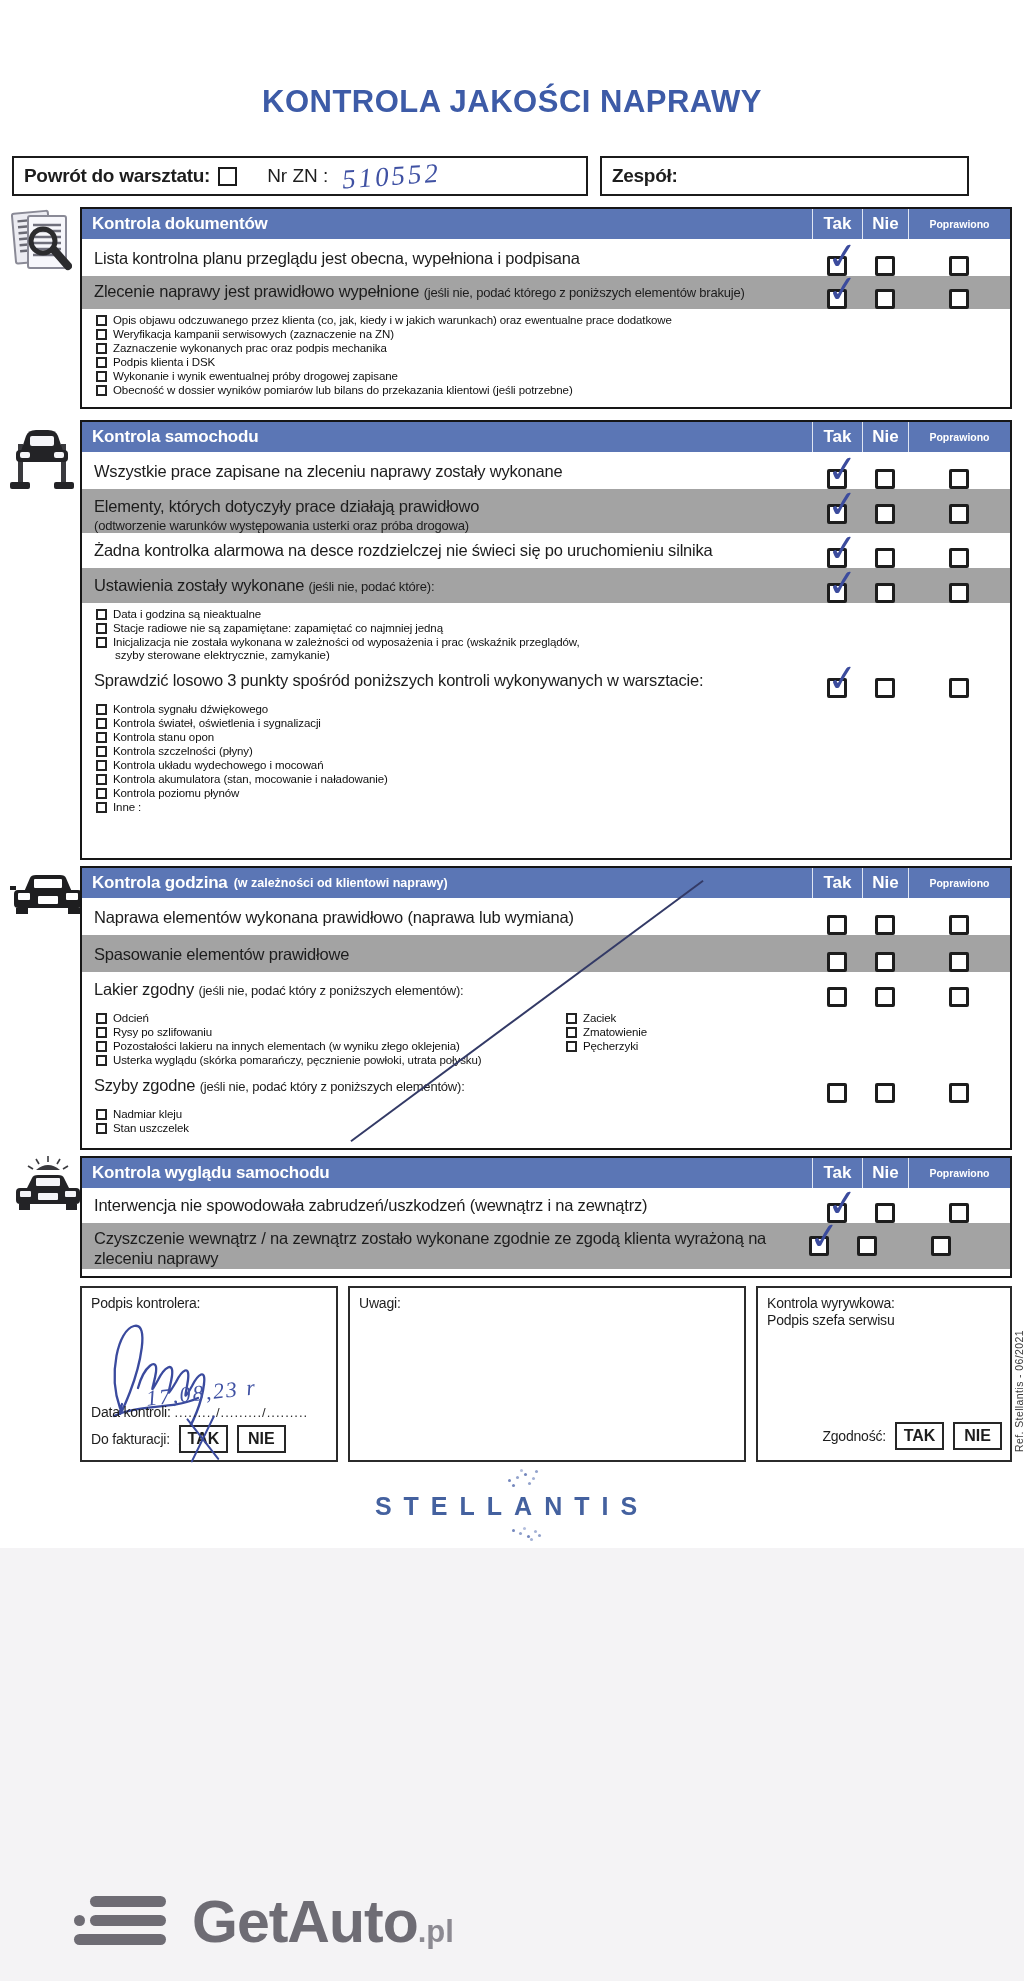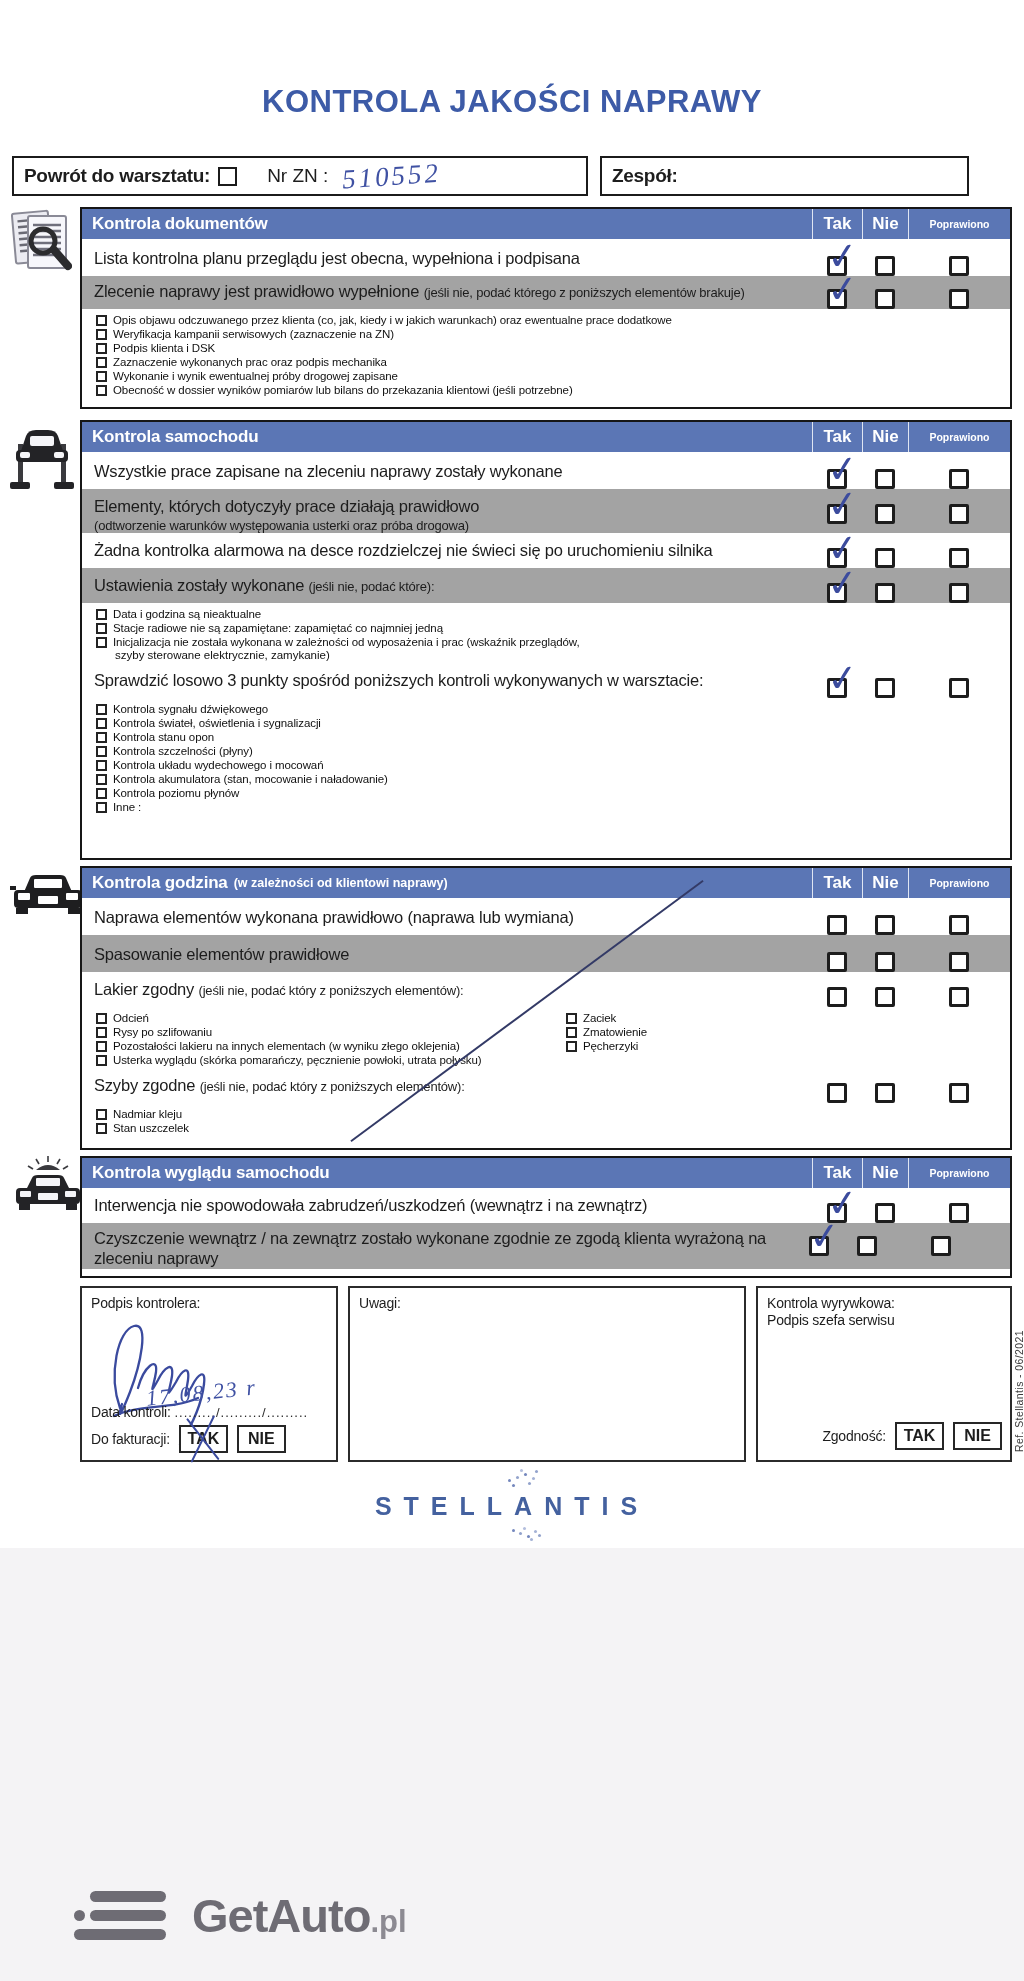--- a/index.html
+++ b/index.html
@@ -105,21 +105,21 @@
     box-shadow:7px 3px 0 #93a3cc,15px 6px 0 #7487bd,22px 1px 0 #a5b2d6,11px -2px 0 #b3bedd,26px 5px 0 #93a3cc,18px 9px 0 #a5b2d6}
 
   
   .getauto{position:absolute;left:74px;top:1888px;display:flex;align-items:baseline;cursor:pointer}
   .ga-icon{width:104px;height:58px;position:relative;margin-right:14px;align-self:center}
   .ga-icon i{position:absolute;background:#6e6c74;border-radius:6px;height:11px}
   .ga-b1{left:16px;top:3px;width:76px}
   .ga-b2{left:16px;top:22px;width:76px}
   .ga-dot{left:0;top:22px;width:11px;border-radius:3px}
   .ga-b3{left:0;top:41px;width:92px}
-  .ga-name{font-size:47px;font-weight:bold;color:#6e6c74;letter-spacing:-1px}
+  .ga-name{font-size:59px;font-weight:bold;color:#6e6c74;letter-spacing:-1px}
   .ga-tld{font-size:31px;font-weight:bold;color:#8c8a92}
 </style>
 </head>
 <body>
 
 <div class="document">
 
   <div class="doc-title">KONTROLA JAKOŚCI NAPRAWY</div>
 
   <div class="tbox" id="box-return">
@@ -246,25 +246,25 @@
       <div class="sub-item">
           <span class="scb"></span>
           <span>Opis objawu odczuwanego przez klienta (co, jak, kiedy i w jakich warunkach) oraz ewentualne prace dodatkowe</span>
         </div>
       <div class="sub-item">
           <span class="scb"></span>
           <span>Weryfikacja kampanii serwisowych (zaznaczenie na ZN)</span>
         </div>
       <div class="sub-item">
           <span class="scb"></span>
+          <span>Zaznaczenie wykonanych prac oraz podpis mechanika</span>
+        </div>
+      <div class="sub-item">
+          <span class="scb"></span>
           <span>Podpis klienta i DSK</span>
-        </div>
-      <div class="sub-item">
-          <span class="scb"></span>
-          <span>Zaznaczenie wykonanych prac oraz podpis mechanika</span>
         </div>
       <div class="sub-item">
           <span class="scb"></span>
           <span>Wykonanie i wynik ewentualnej próby drogowej zapisane</span>
         </div>
       <div class="sub-item">
           <span class="scb"></span>
           <span>Obecność w dossier wyników pomiarów lub bilans do przekazania klientowi (jeśli potrzebne)</span>
         </div>
     </div>

